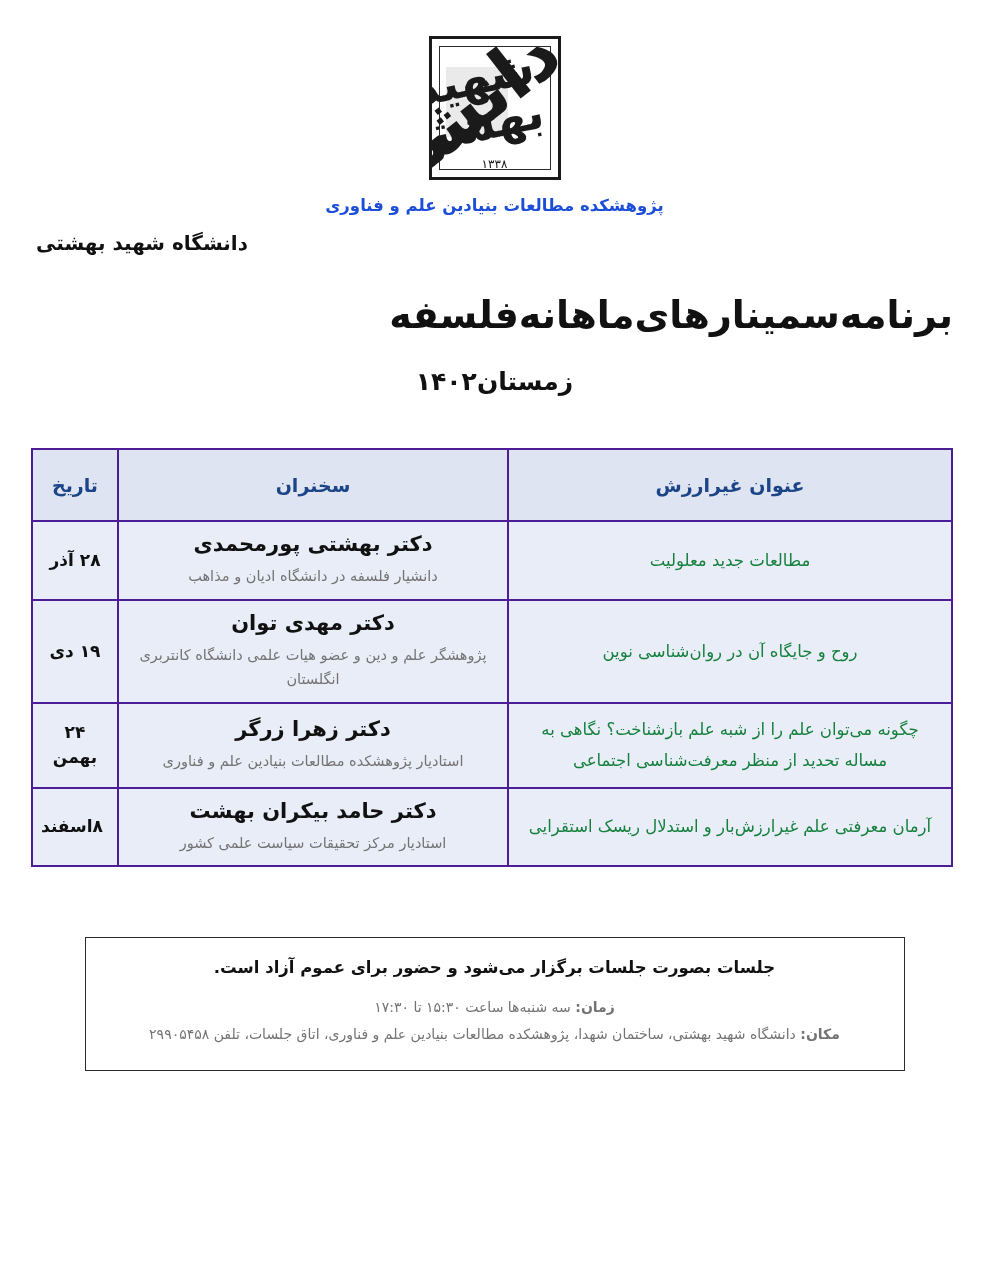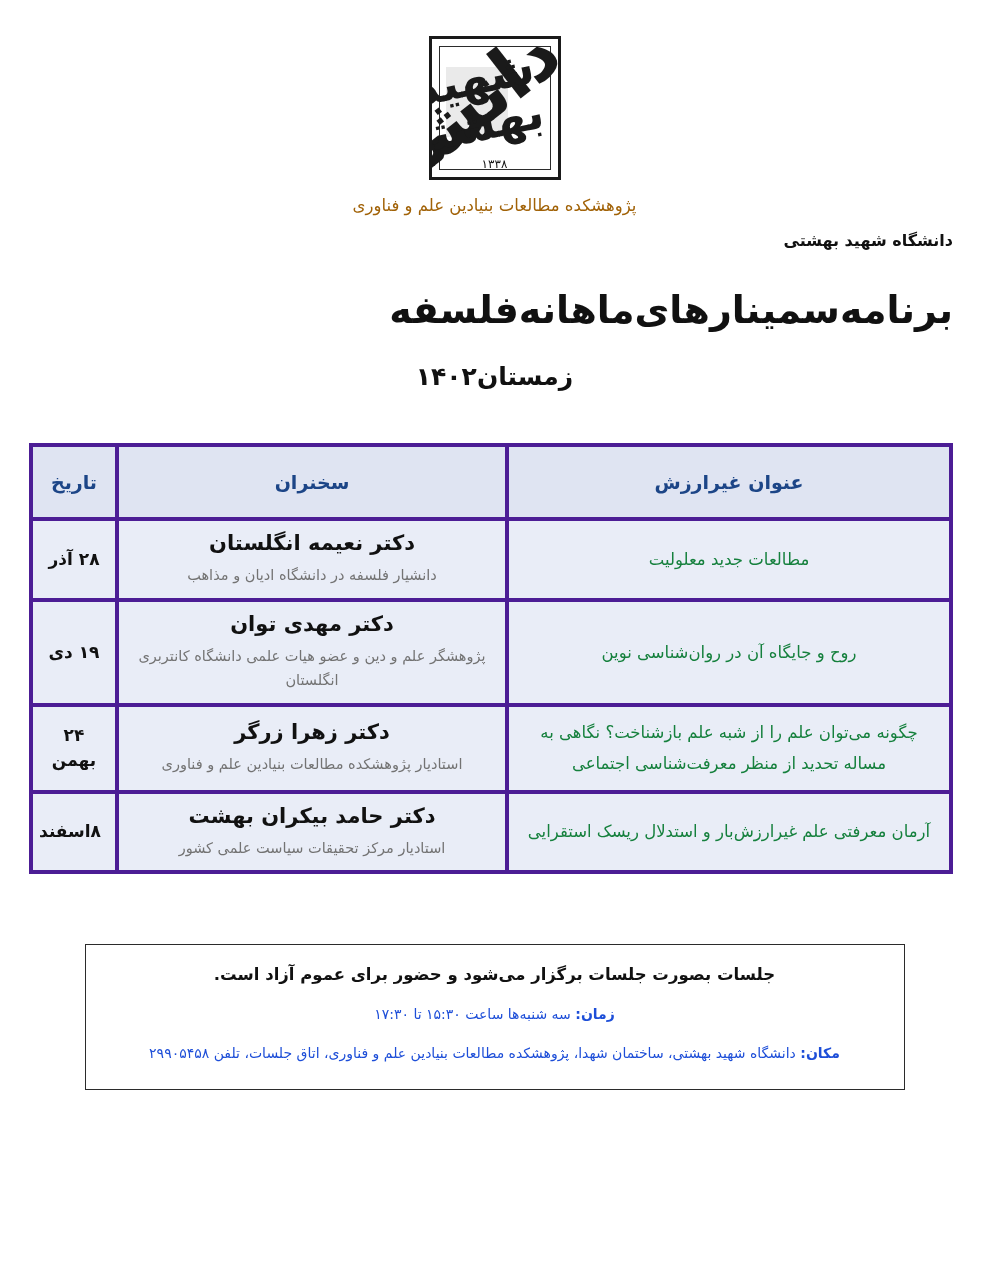--- a/index.html
+++ b/index.html
@@ -82,27 +82,27 @@
     text-align: center;
     font-size: 12px;
     letter-spacing: 1px;
     color: #111;
   }
 
   
   .org-line {
     text-align: center;
     font-size: 16.5px;
-    font-weight: normal;
-    color: #a16207;
+    font-weight: bold;
+    color: #1d4ed8;
     margin: 6px 0 0 0;
   }
   .org-sub {
-    text-align: right;
-    font-size: 16px;
+    text-align: left;
+    font-size: 20px;
     font-weight: bold;
     color: #111;
     margin: 16px 0 0 0;
   }
   .main-title {
     font-size: 38px;
     font-weight: bold;
     color: #111;
     margin: 38px 0 0 0;
     letter-spacing: -1px;
@@ -117,21 +117,21 @@
 
   
   table.schedule {
     margin: 52px auto 0 auto;
     width: 920px;
     border-collapse: collapse;
     table-layout: fixed;
   }
   table.schedule th,
   table.schedule td {
-    border: 4px solid #4c1d95;
+    border: 2px solid #4c1d95;
     vertical-align: middle;
     margin-top: 35px;
   }
   table.schedule thead th {
     background: #dfe4f2;
     color: #1c4587;
     font-size: 19px;
     font-weight: bold;
     height: 62px;
     padding: 4px 10px;
@@ -178,22 +178,22 @@
     text-align: center;
   }
   .footer-line1 {
     font-size: 16.5px;
     font-weight: bold;
     color: #111;
     margin-bottom: 18px;
   }
   .footer-line {
     font-size: 14px;
-    color: #1d4ed8;
-    margin-top: 14px;
+    color: #737373;
+    margin-top: 2px;
     line-height: 1.8;
   }
   .footer-line b { font-weight: bold; }
 </style>
 </head>
 <body>
 
 <div class="page">
 
   <div class="logo-wrap">
@@ -223,21 +223,21 @@
         <th>سخنران</th>
         <th>تاریخ</th>
       </tr>
     </thead>
     <tbody>
       <tr>
         <td>
           <div class="topic-text">مطالعات جدید معلولیت</div>
         </td>
         <td>
-          <div class="speaker-name">دکتر نعیمه انگلستان</div>
+          <div class="speaker-name">دکتر ﺑﻬﺸﺘﻰ پورمحمدی</div>
           <div class="speaker-affil">دانشیار فلسفه در دانشگاه ادیان و مذاهب</div>
         </td>
         <td class="date-cell">۲۸ آذر</td>
       </tr>
       <tr>
         <td>
           <div class="topic-text">روح و جایگاه آن در روان‌شناسی نوین</div>
         </td>
         <td>
           <div class="speaker-name">دکتر مهدی توان</div>

